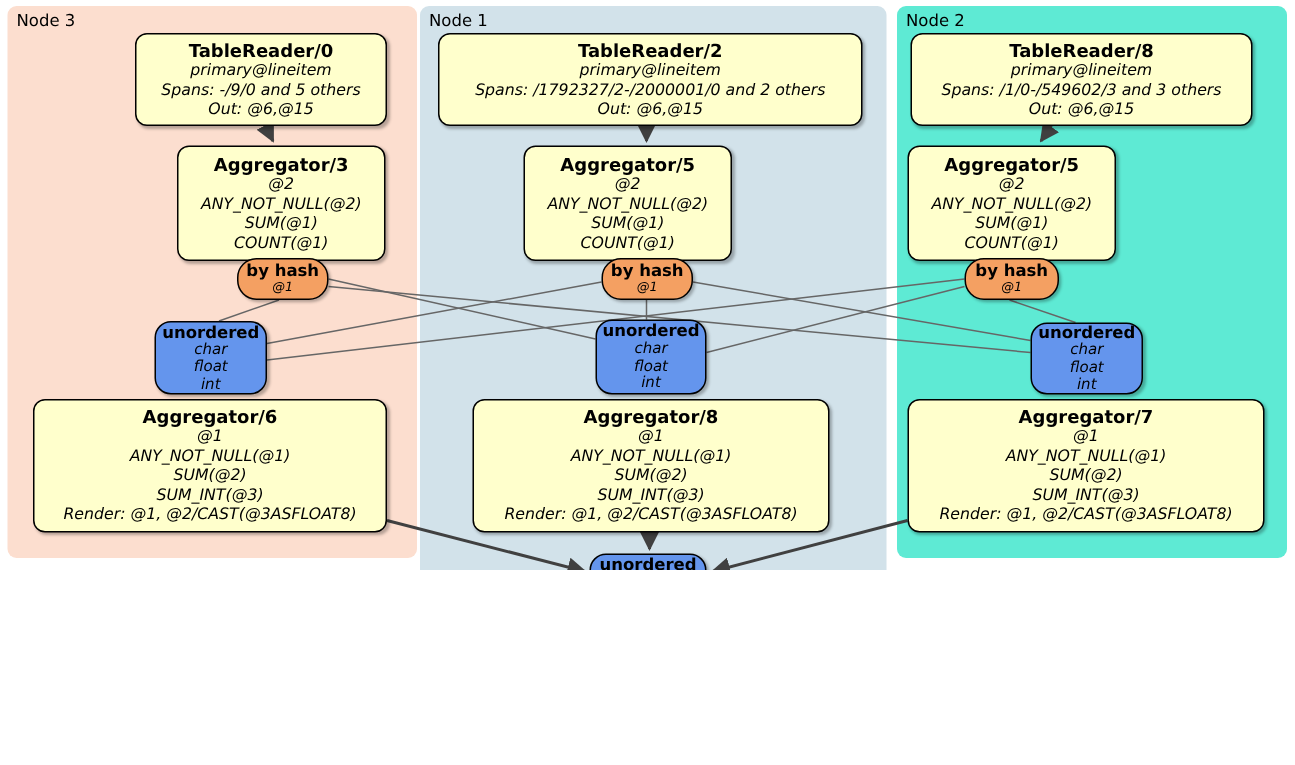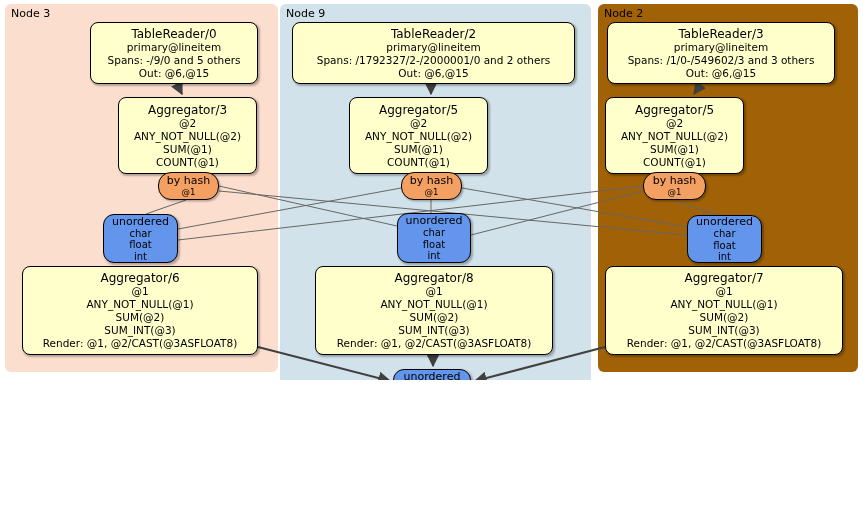--- a/index.html
+++ b/index.html
@@ -12,42 +12,42 @@
   #edges{position:absolute;left:0;top:0;z-index:2;}
   .box{
     position:absolute;z-index:3;box-sizing:border-box;
     display:flex;flex-direction:column;justify-content:center;align-items:center;
     text-align:center;border:1px solid #000;
     box-shadow:1.5px 1.5px 2px rgba(0,0,0,0.28);
   }
   .proc{background:#ffffcc;border-radius:8px;}
   .router{background:#f4a062;border-radius:13px;}
   .sync{background:#6495ed;border-radius:11px;}
-  .title{font-weight:normal;font-size:12px;line-height:14px;white-space:nowrap;}
-  .line{font-size:10.5px;line-height:13px;white-space:nowrap;}
+  .title{font-weight:bold;font-size:12px;line-height:14px;white-space:nowrap;}
+  .line{font-size:10.5px;line-height:13px;white-space:nowrap;font-style:italic;}
   .router .title{font-size:11px;line-height:12px;}
   .router .line{font-size:8.5px;line-height:10px;}
   .sync .title{font-size:11px;line-height:13px;}
   .sync .line{font-size:10px;line-height:11.5px;}
   .terminal .title{font-size:13px;line-height:15px;}
   .edge-thin{stroke:#666666;stroke-width:1;}
   .edge-thick{stroke:#404040;stroke-width:2;}
 </style>
 </head>
 <body>
 
 <div id="canvas">
 
   <div class="region" style="left:5px;top:4px;width:273px;height:368px;background:#fcdecf;z-index:1">
     <div class="region-label">Node 3</div>
   </div>
   <div class="region" style="left:280px;top:4px;width:311px;height:501px;background:#d2e2ea;z-index:1">
-    <div class="region-label">Node 9</div>
+    <div class="region-label">Node 1</div>
   </div>
-  <div class="region" style="left:598px;top:4px;width:260px;height:368px;background:#a16207;z-index:1">
+  <div class="region" style="left:598px;top:4px;width:260px;height:368px;background:#5eead4;z-index:1">
     <div class="region-label">Node 2</div>
   </div>
 
   <svg id="edges" width="863" height="510">
     <defs>
       <marker id="arrow" viewBox="0 0 10 10" refX="9" refY="5" markerWidth="6.5" markerHeight="6.5" orient="auto-start-reverse">
         <path d="M0,0 L10,5 L0,10 z" fill="#404040"></path>
       </marker>
     </defs>
 
@@ -136,21 +136,21 @@
   <div class="box sync" style="left:393px;top:369px;width:78px;height:38px">
     <div class="title">unordered</div>
     <div class="line">char</div>
     <div class="line">float</div>
   </div>
   <div class="box proc terminal" style="left:391px;top:411px;width:82px;height:23px">
     <div class="title">No-op/9</div>
   </div>
 
   <div class="box proc" style="left:607px;top:22px;width:228px;height:62px">
-    <div class="title">TableReader/3</div>
+    <div class="title">TableReader/8</div>
     <div class="line">primary@lineitem</div>
     <div class="line">Spans: /1/0-/549602/3 and 3 others</div>
     <div class="line">Out: @6,@15</div>
   </div>
   <div class="box proc" style="left:605px;top:97px;width:139px;height:77px">
     <div class="title">Aggregator/5</div>
     <div class="line">@2</div>
     <div class="line">ANY_NOT_NULL(@2)</div>
     <div class="line">SUM(@1)</div>
     <div class="line">COUNT(@1)</div>

